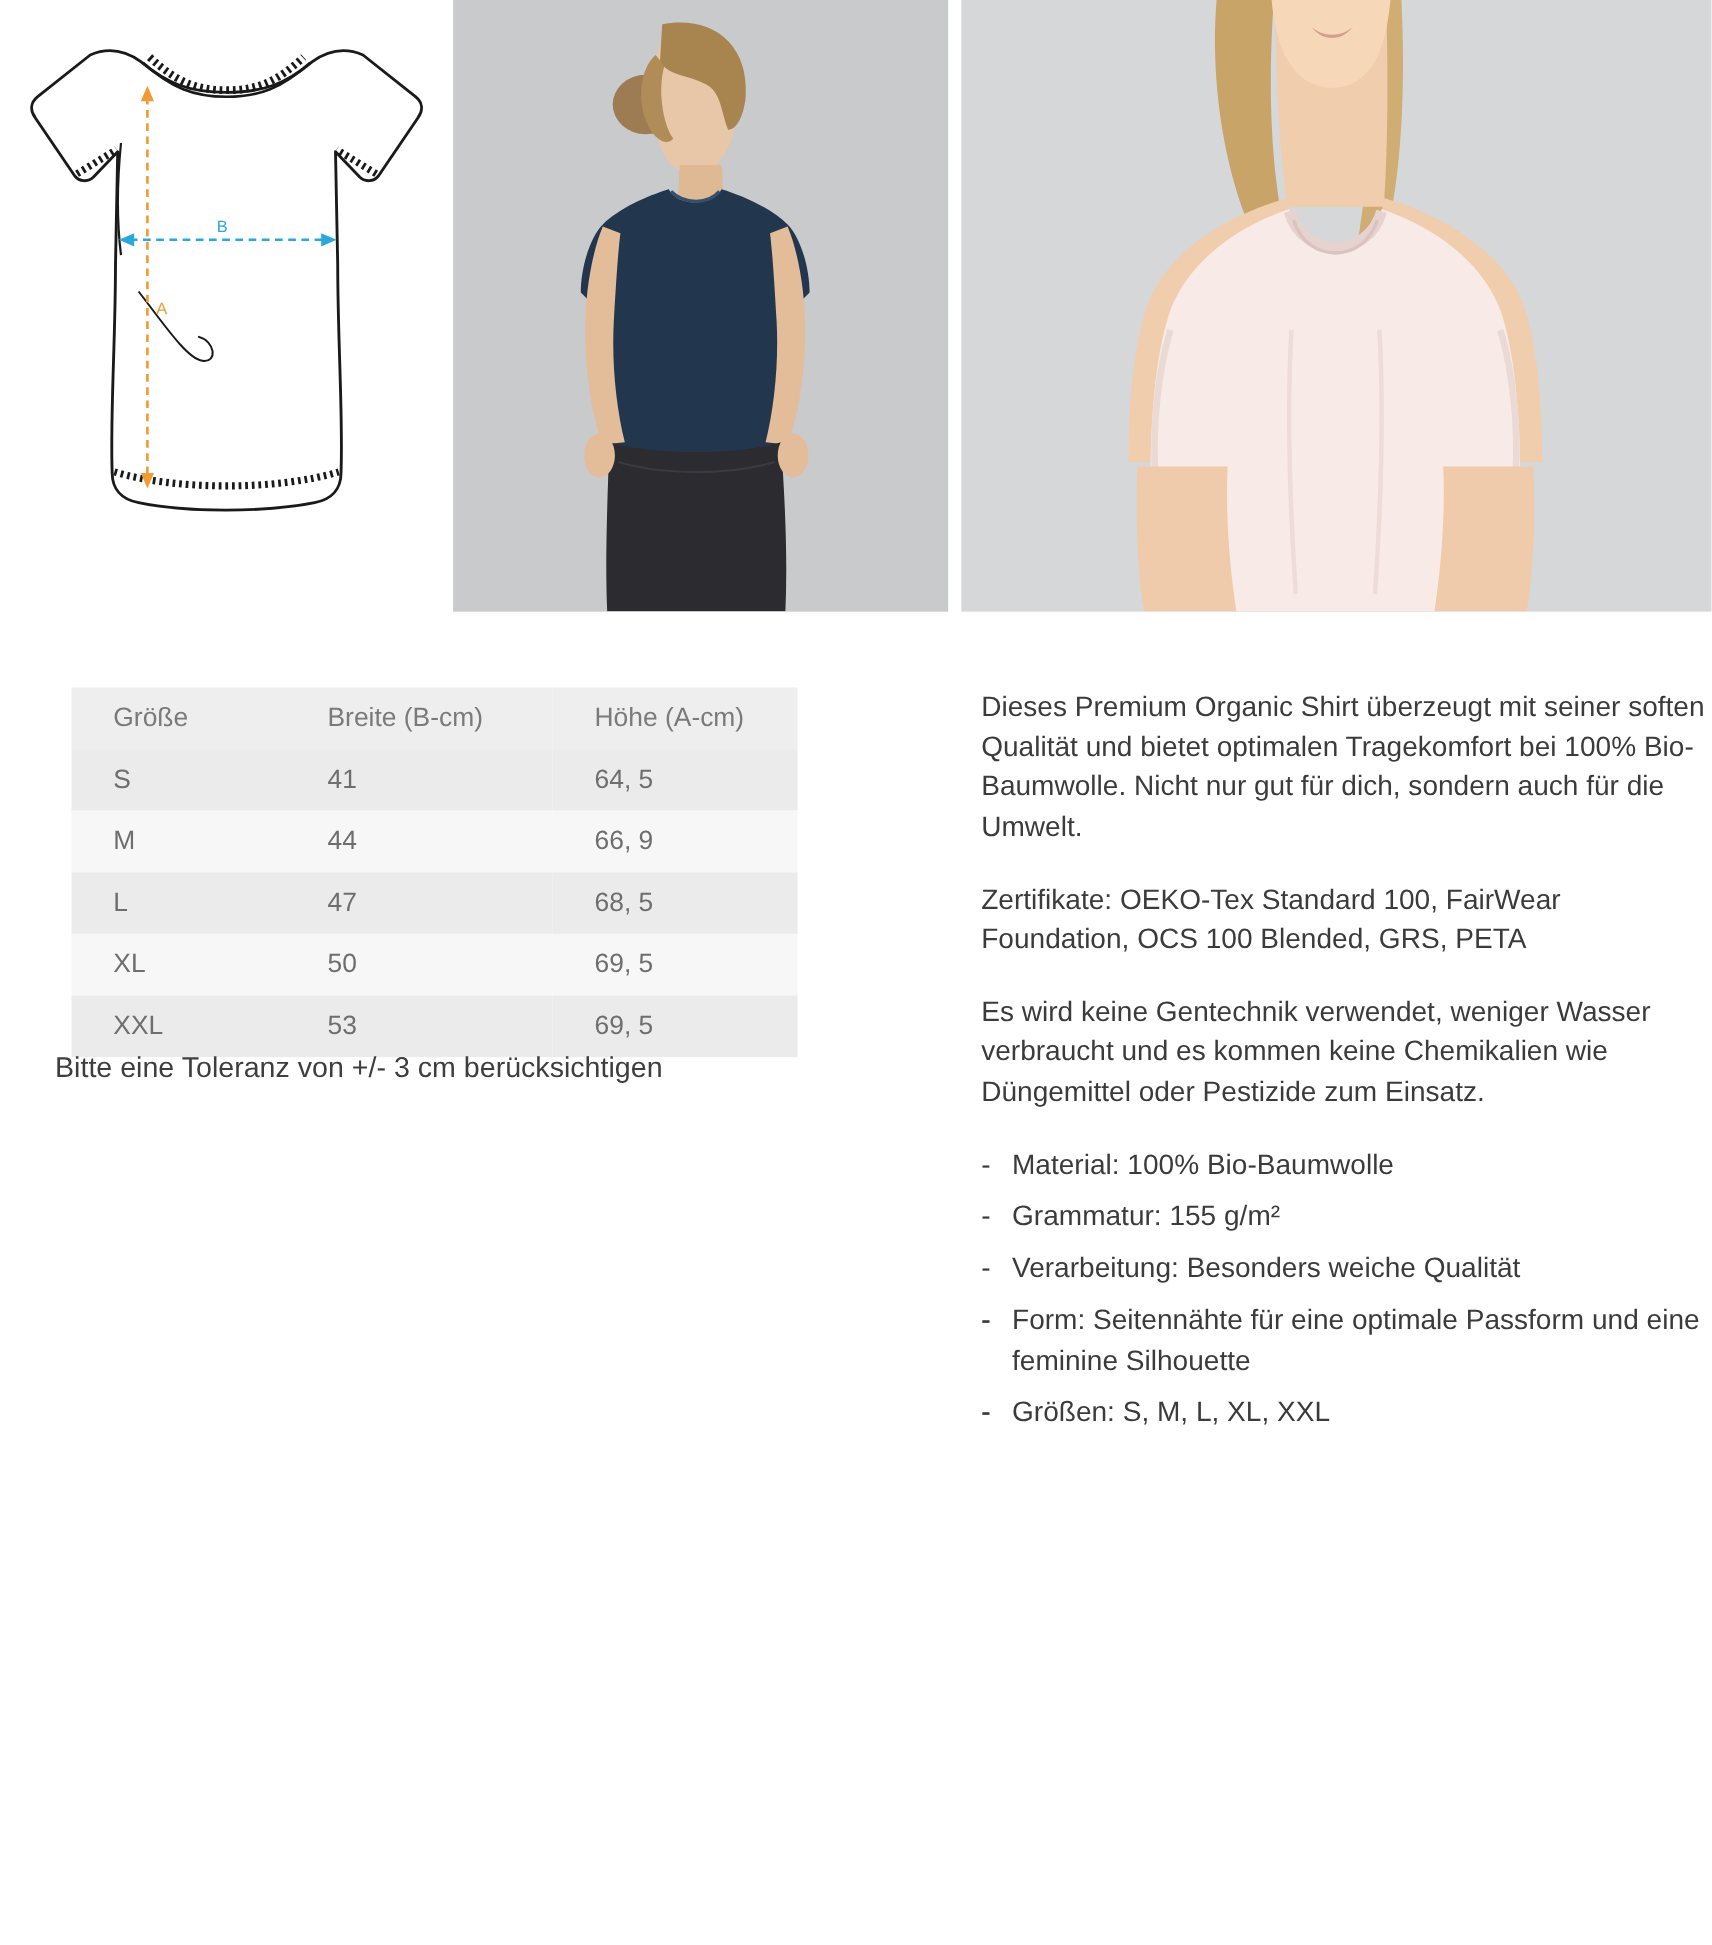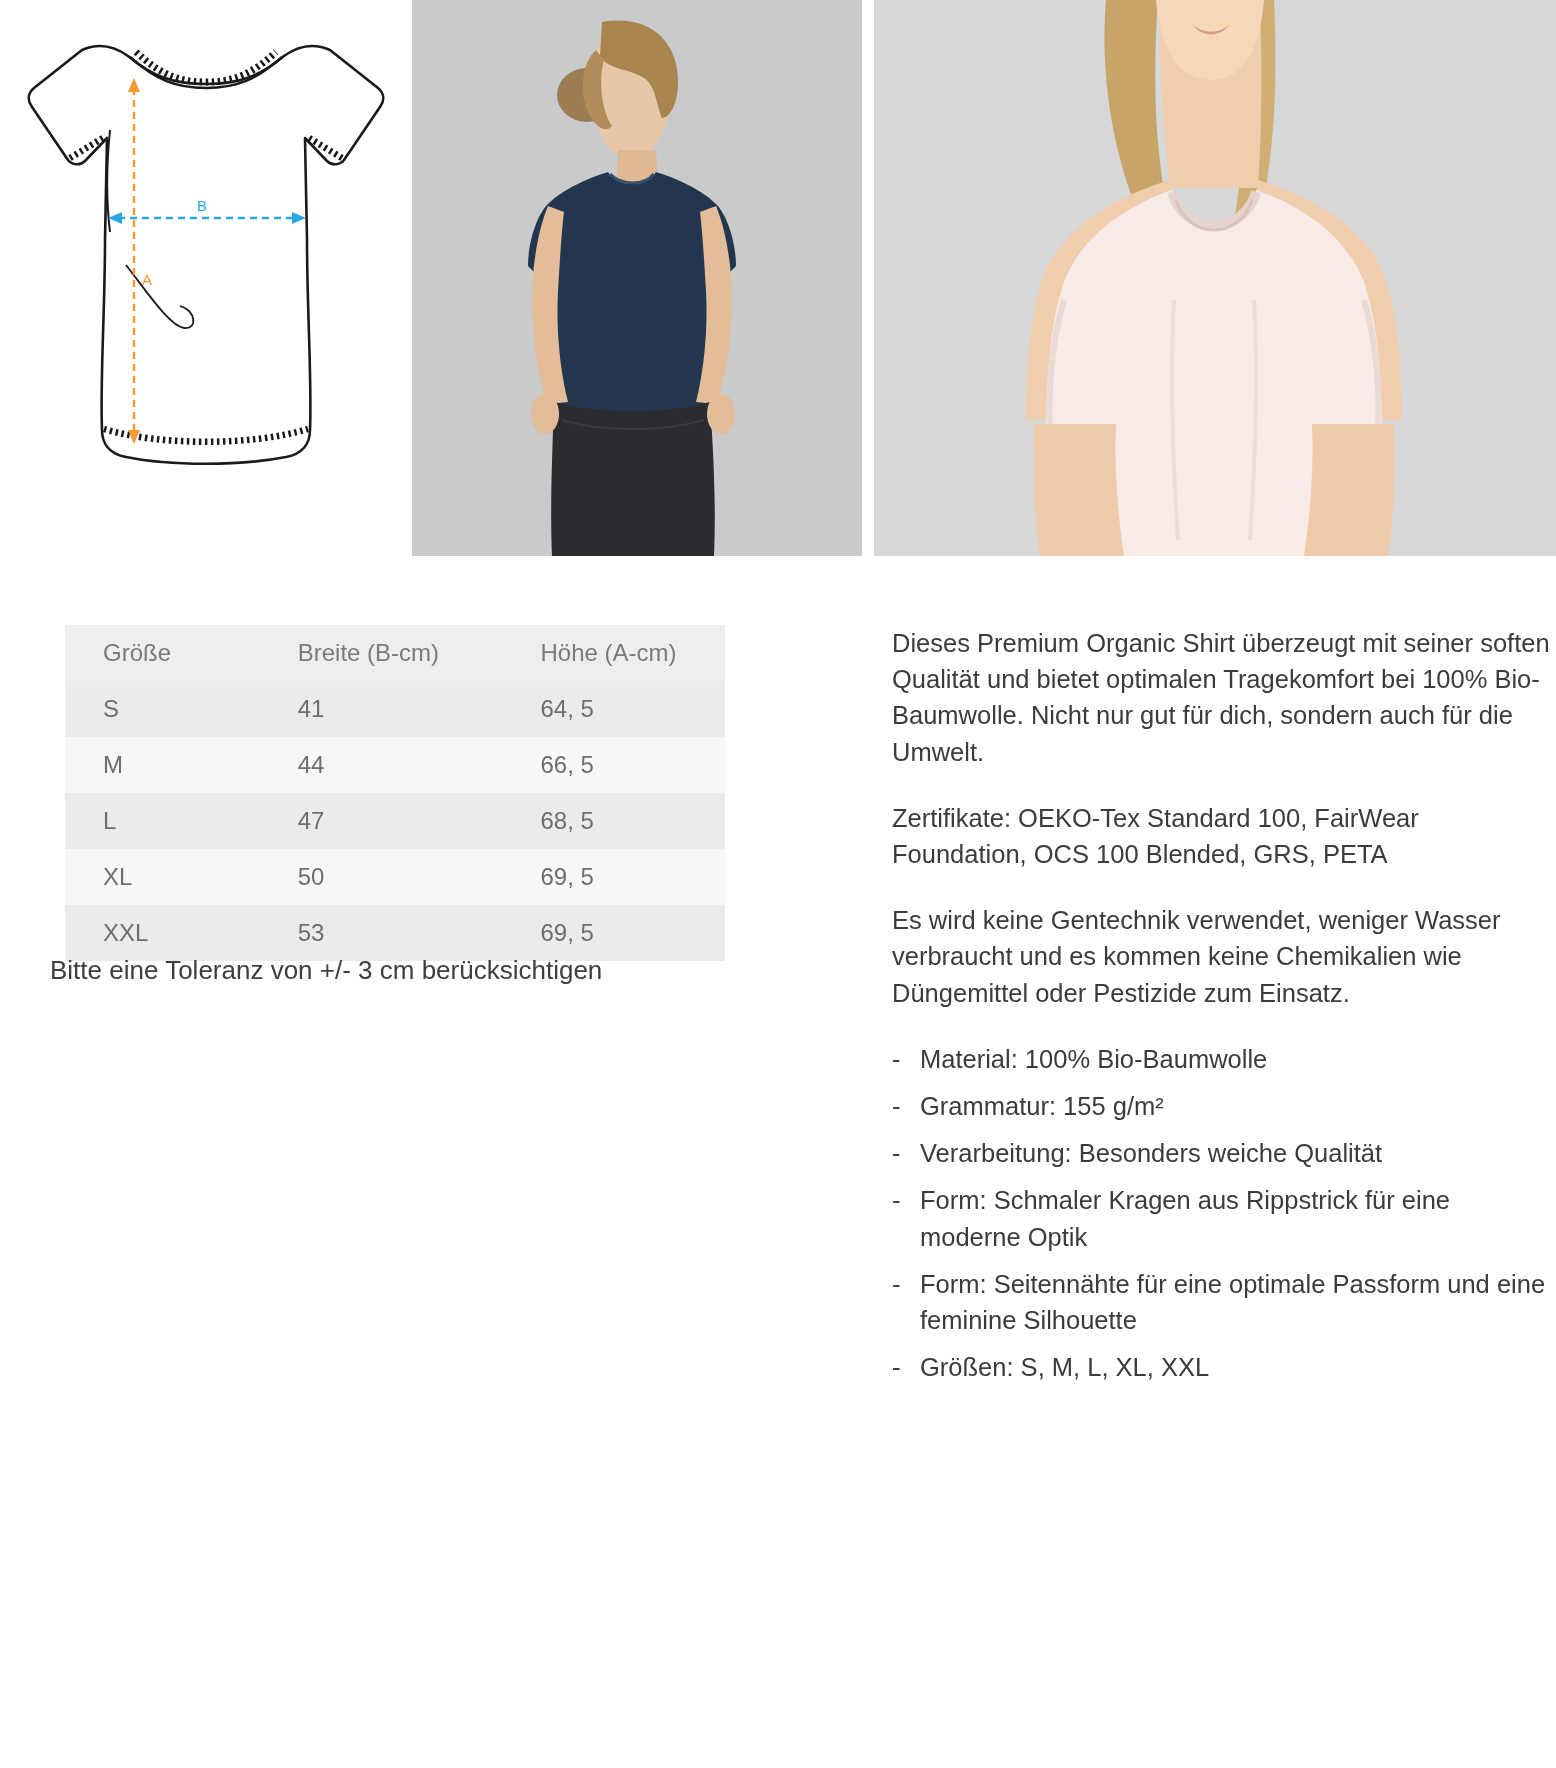--- a/index.html
+++ b/index.html
@@ -236,21 +236,21 @@
   </thead>
   <tbody>
     <tr>
       <td>S</td>
       <td>41</td>
       <td>64, 5</td>
     </tr>
     <tr>
       <td>M</td>
       <td>44</td>
-      <td>66, 5</td>
+      <td>66, 9</td>
     </tr>
     <tr>
       <td>L</td>
       <td>47</td>
       <td>68, 5</td>
     </tr>
     <tr>
       <td>XL</td>
       <td>50</td>
       <td>69, 5</td>
@@ -278,21 +278,20 @@
     <li>
       <span class="dash">-</span>
       <span>Grammatur: 155 g/m²</span>
     </li>
     <li>
       <span class="dash">-</span>
       <span>Verarbeitung: Besonders weiche Qualität</span>
     </li>
     <li>
       <span class="dash">-</span>
-      <span>Form: Schmaler Kragen aus Rippstrick für eine moderne Optik</span>
     </li>
     <li>
       <span class="dash">-</span>
       <span>Form: Seitennähte für eine optimale Passform und eine feminine Silhouette</span>
     </li>
     <li>
       <span class="dash">-</span>
     </li>
     <li>
       <span class="dash">-</span>

